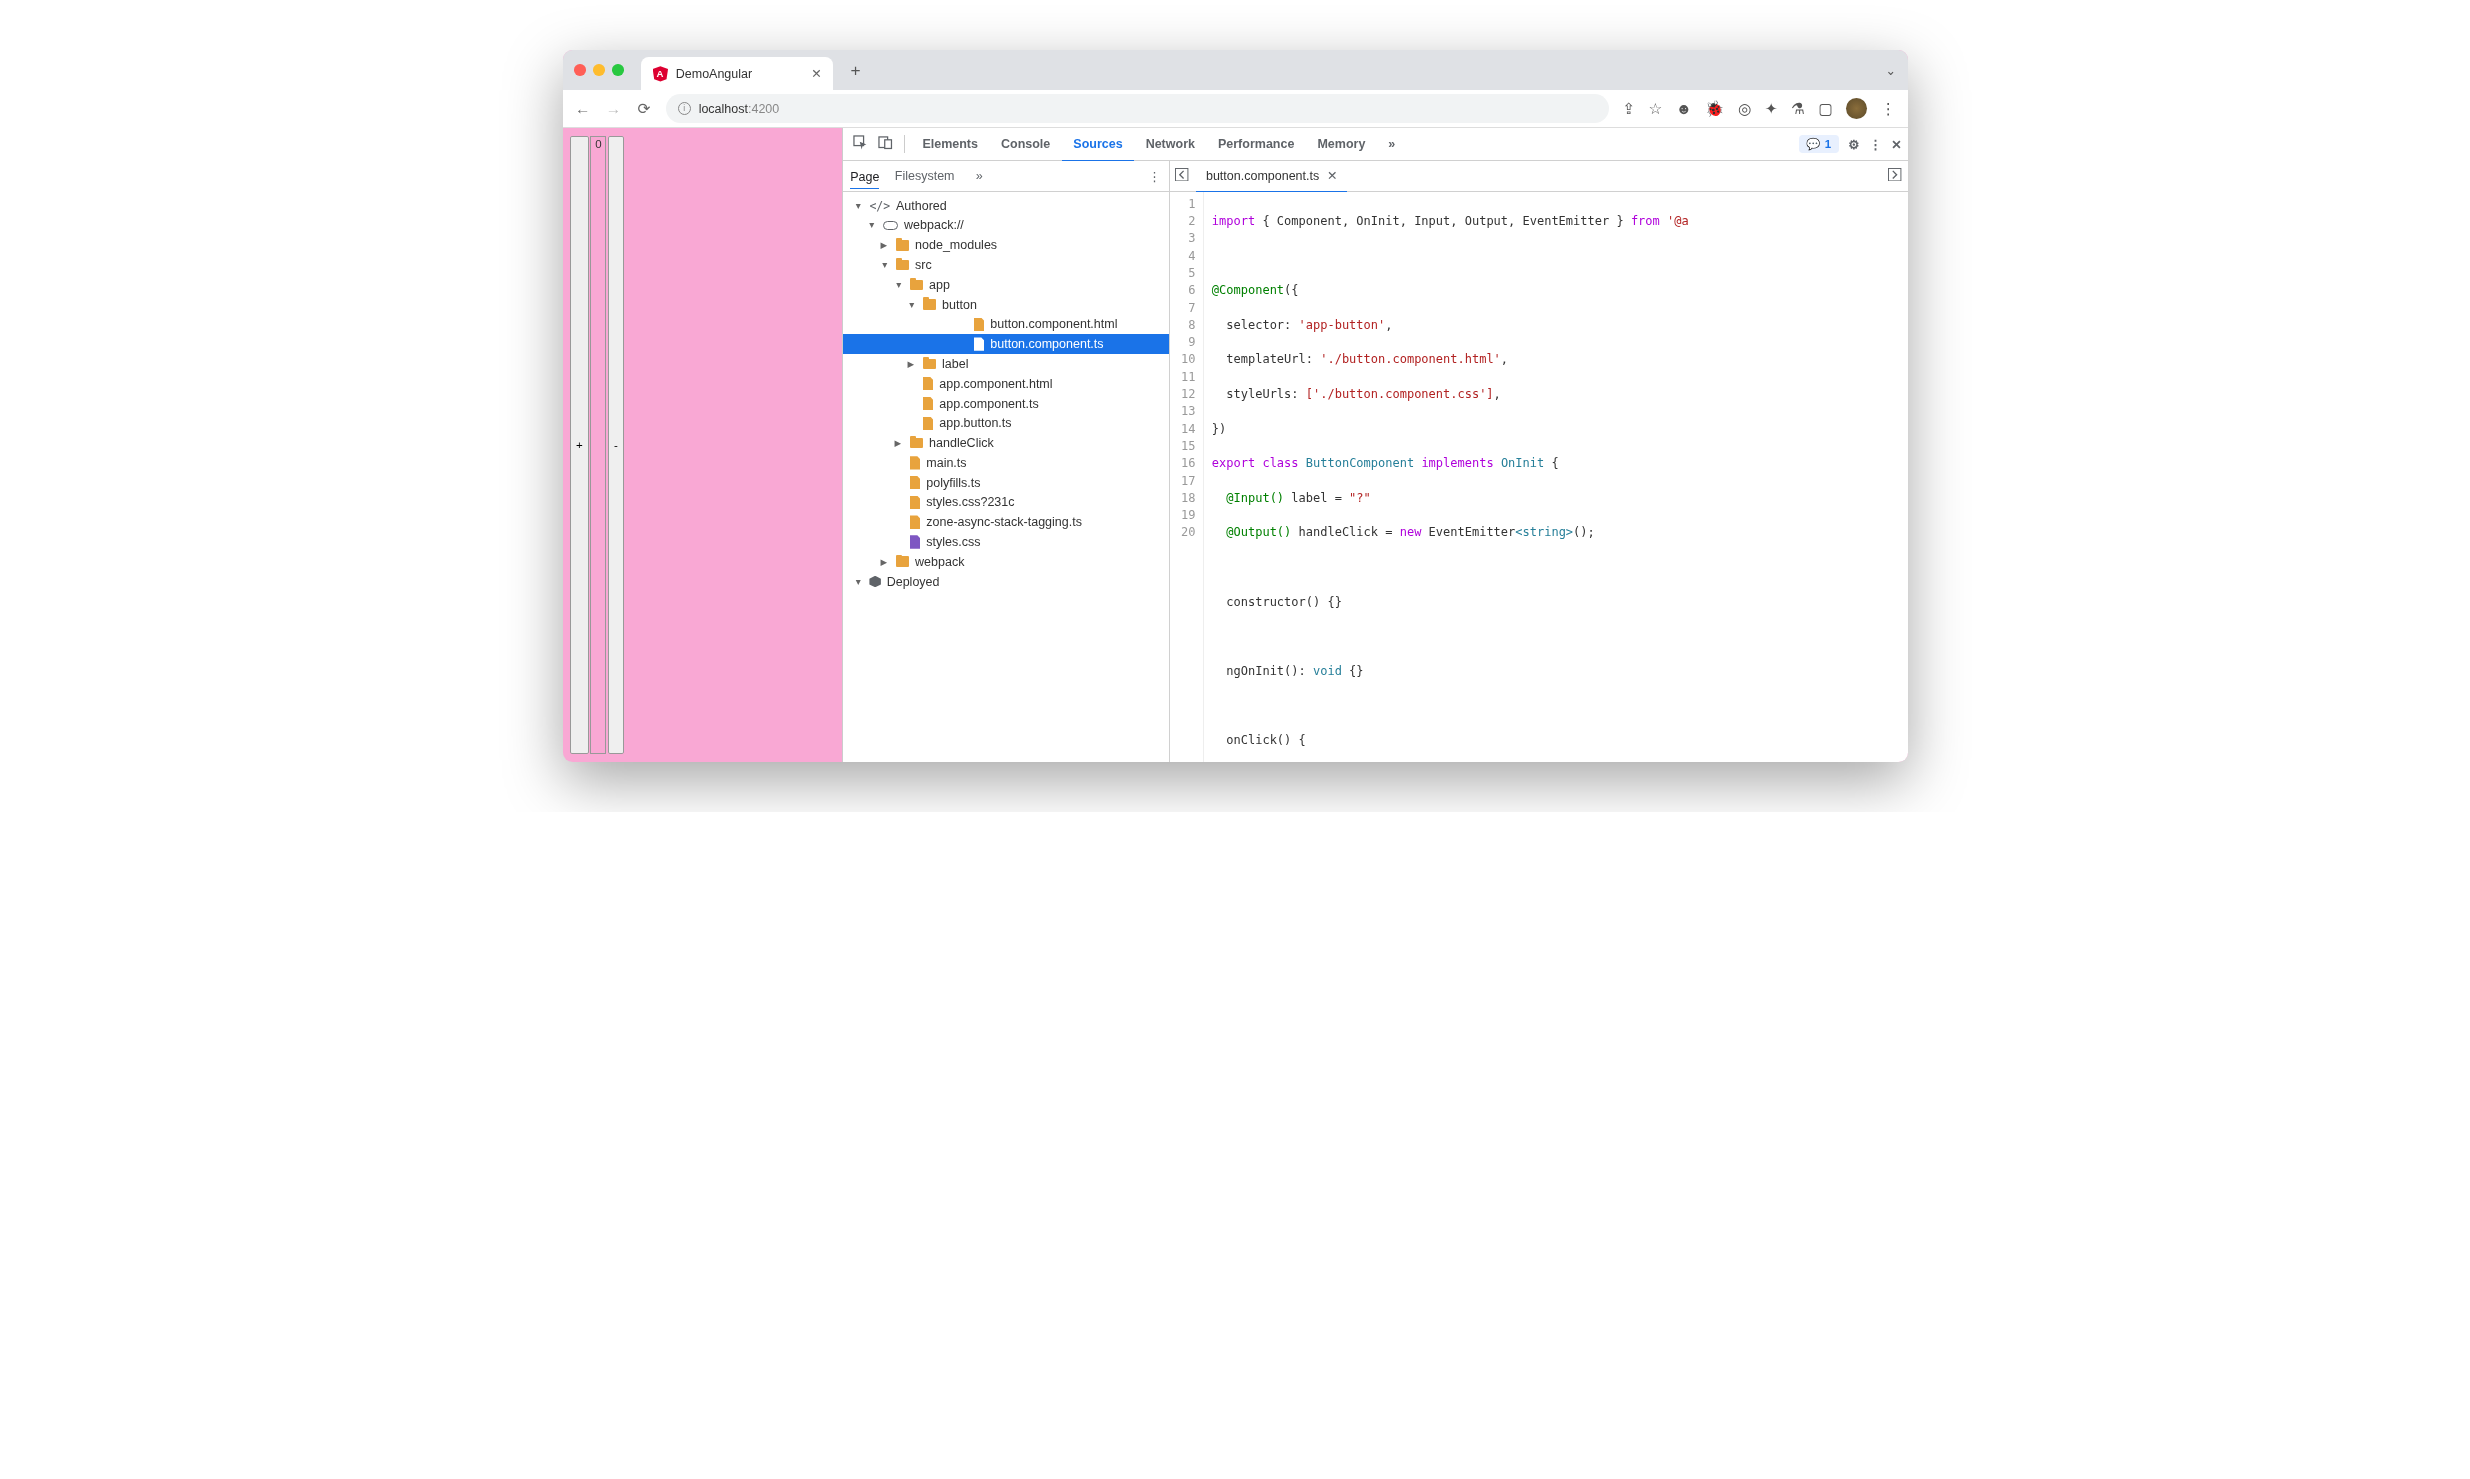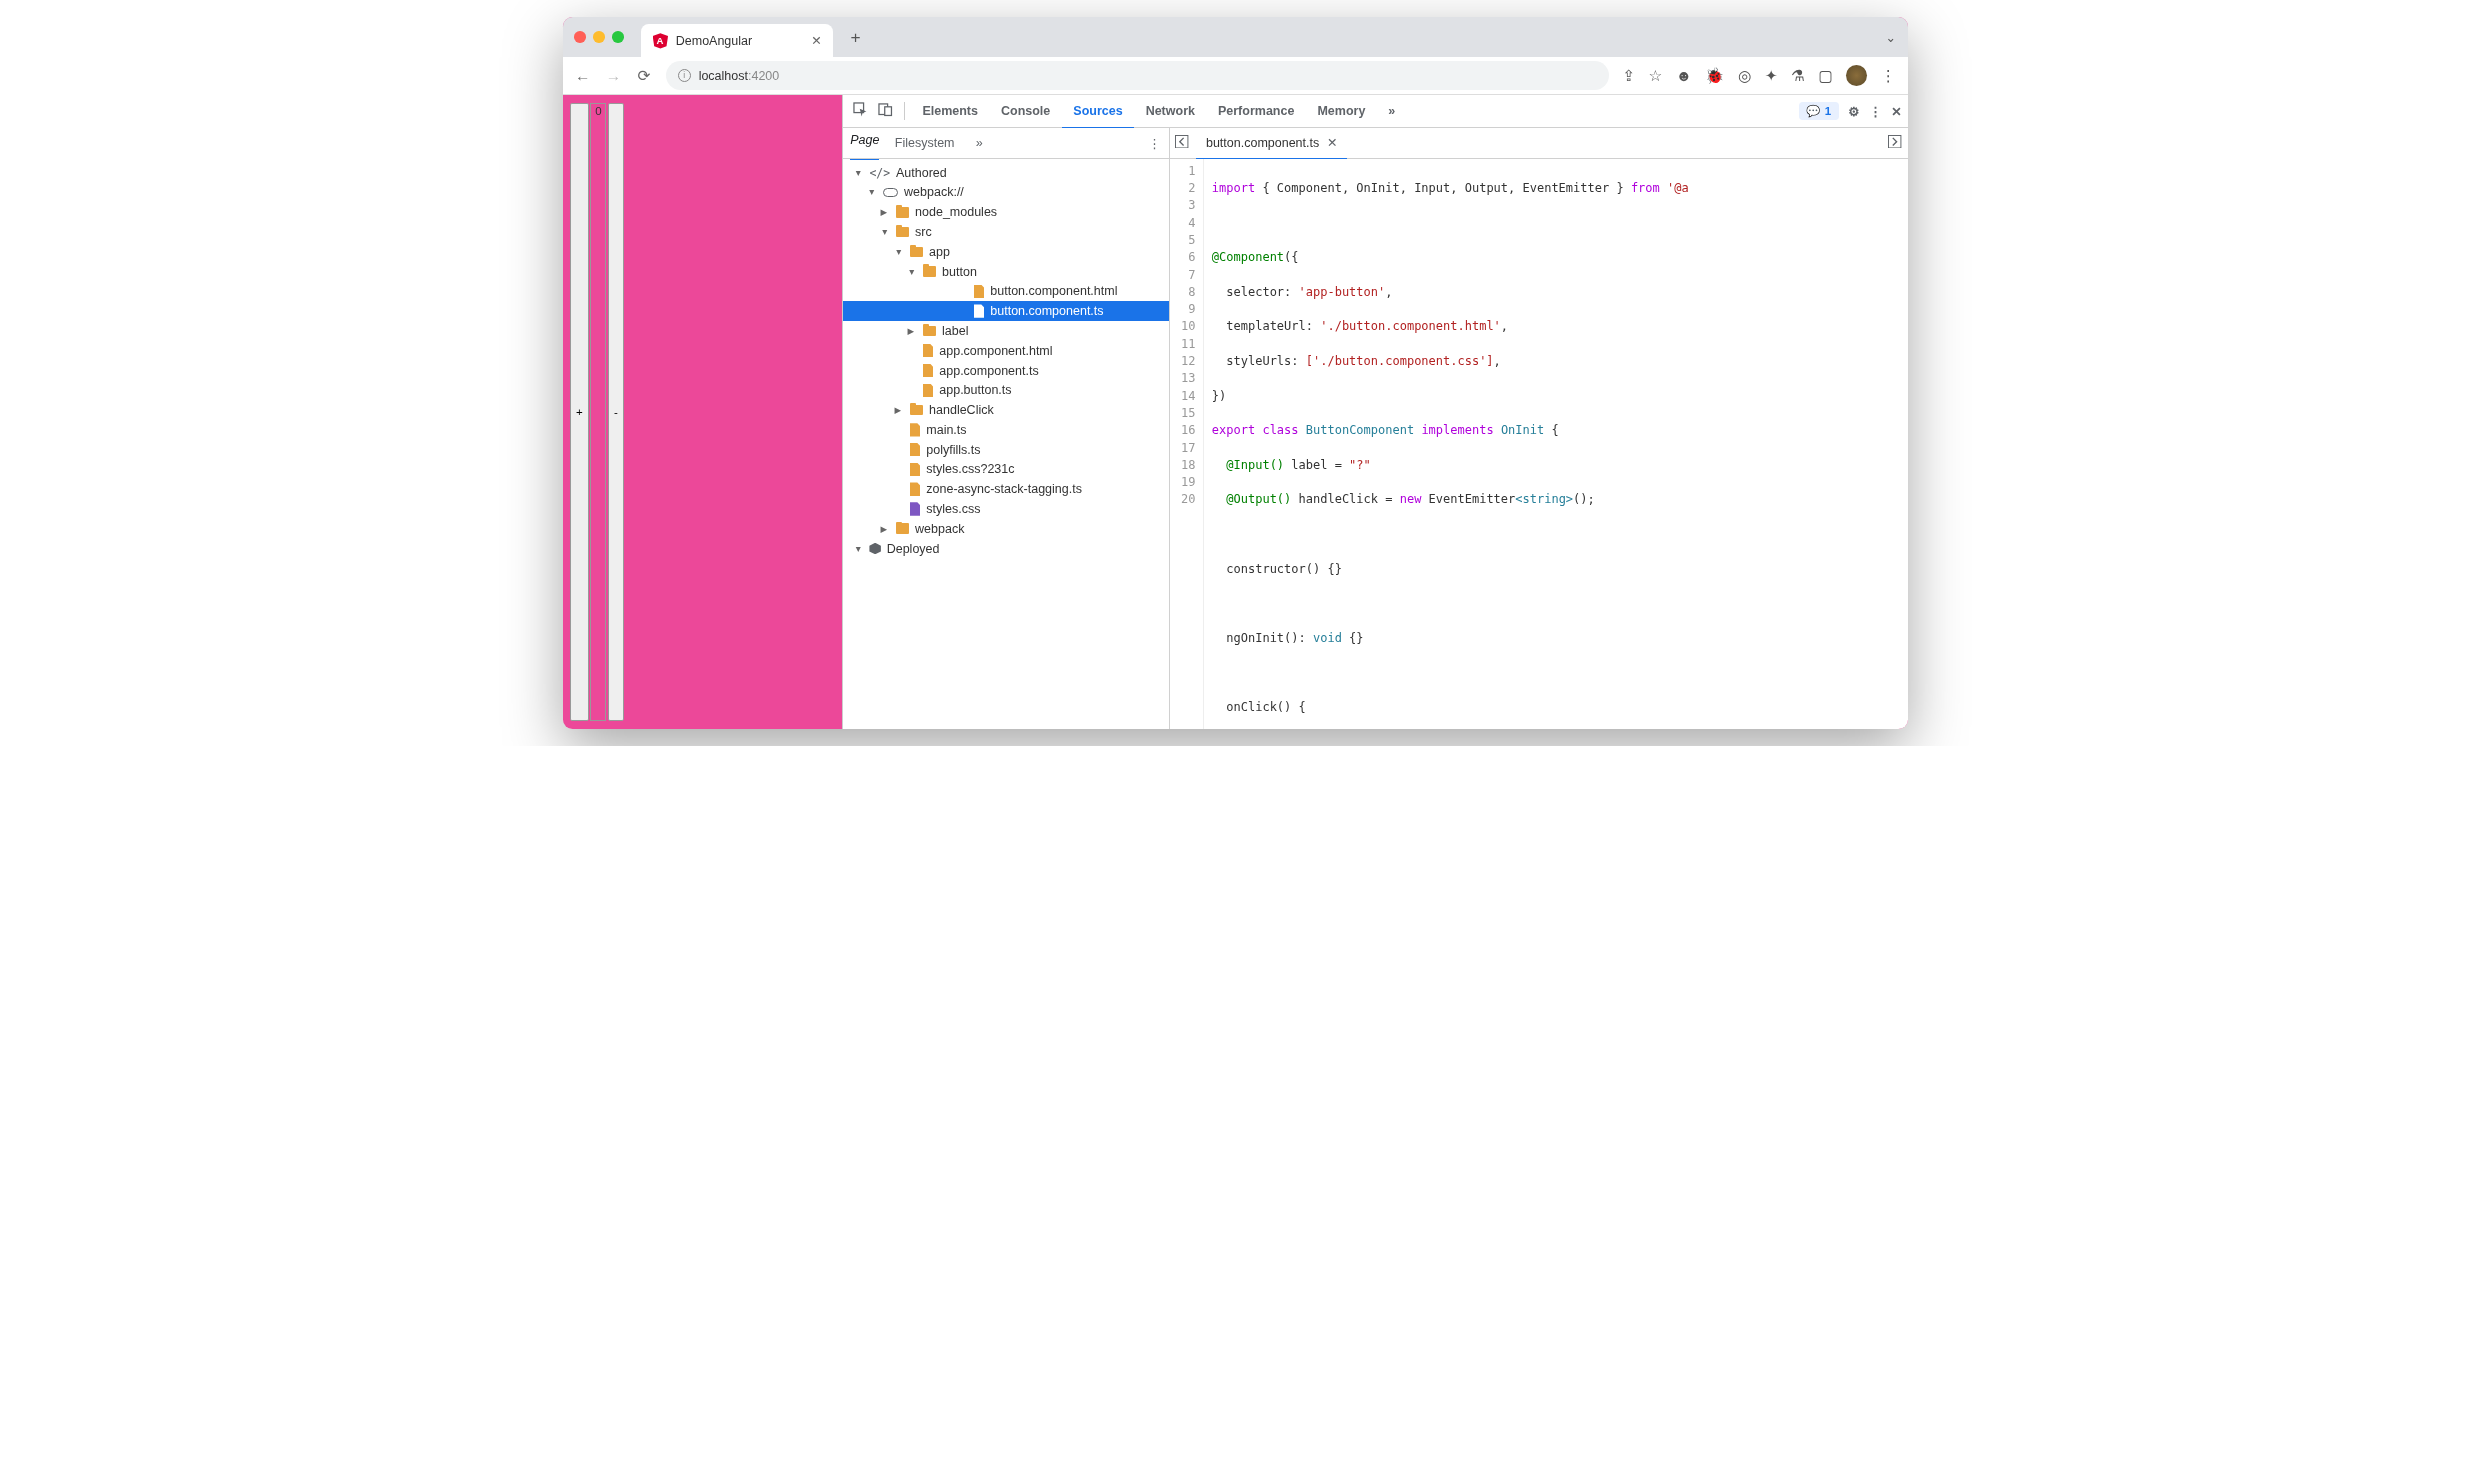--- a/index.html
+++ b/index.html
@@ -4,25 +4,25 @@
 <style>
 * { box-sizing: border-box; margin: 0; padding: 0; }
 body {
   font-family: -apple-system, BlinkMacSystemFont, "Segoe UI", Helvetica, Arial, sans-serif;
   background: #fff;
   font-size: 12.5px;
   color: #333;
 }
 .window {
   width: 1345px;
-  margin: 17px auto;
+  margin: 50px auto;
   border-radius: 9.6px;
   overflow: hidden;
   box-shadow: 0 19px 58px rgba(0,0,0,0.35);
-  background: #ec4899;
+  background: #f9a8d4;
 }
 
 
 .titlebar {
   height: 40px;
   background: #dfe1e5;
   display: flex;
   align-items: center;
   padding: 0 11.5px;
   gap: 7.7px;
@@ -151,21 +151,21 @@
 .nav-tabs {
   height: 31px;
   display: flex;
   align-items: center;
   padding: 0 7.7px;
   border-bottom: 1px solid #d0d0d0;
   gap: 15.4px;
   color: #5f6368;
 }
 .nav-tab { cursor: pointer; font-size: 12.5px; }
-.nav-tab.active { color: #202124; border-bottom: 1.9px solid #1a73e8; padding-bottom: 12px; margin-bottom: -7.7px; font-style: italic; }
+.nav-tab.active { color: #202124; border-bottom: 1.9px solid #1a73e8; padding-bottom: 4px; margin-bottom: -7.7px; }
 .nav-more { margin-left: 5.8px; }
 .nav-menu { margin-left: auto; }
 
 .tree { flex: 1; overflow-y: auto; font-size: 12.5px; padding: 3.8px 0; }
 .tree-row {
   display: flex;
   align-items: center;
   gap: 5.8px;
   padding: 2.9px 5.8px;
   cursor: pointer;

